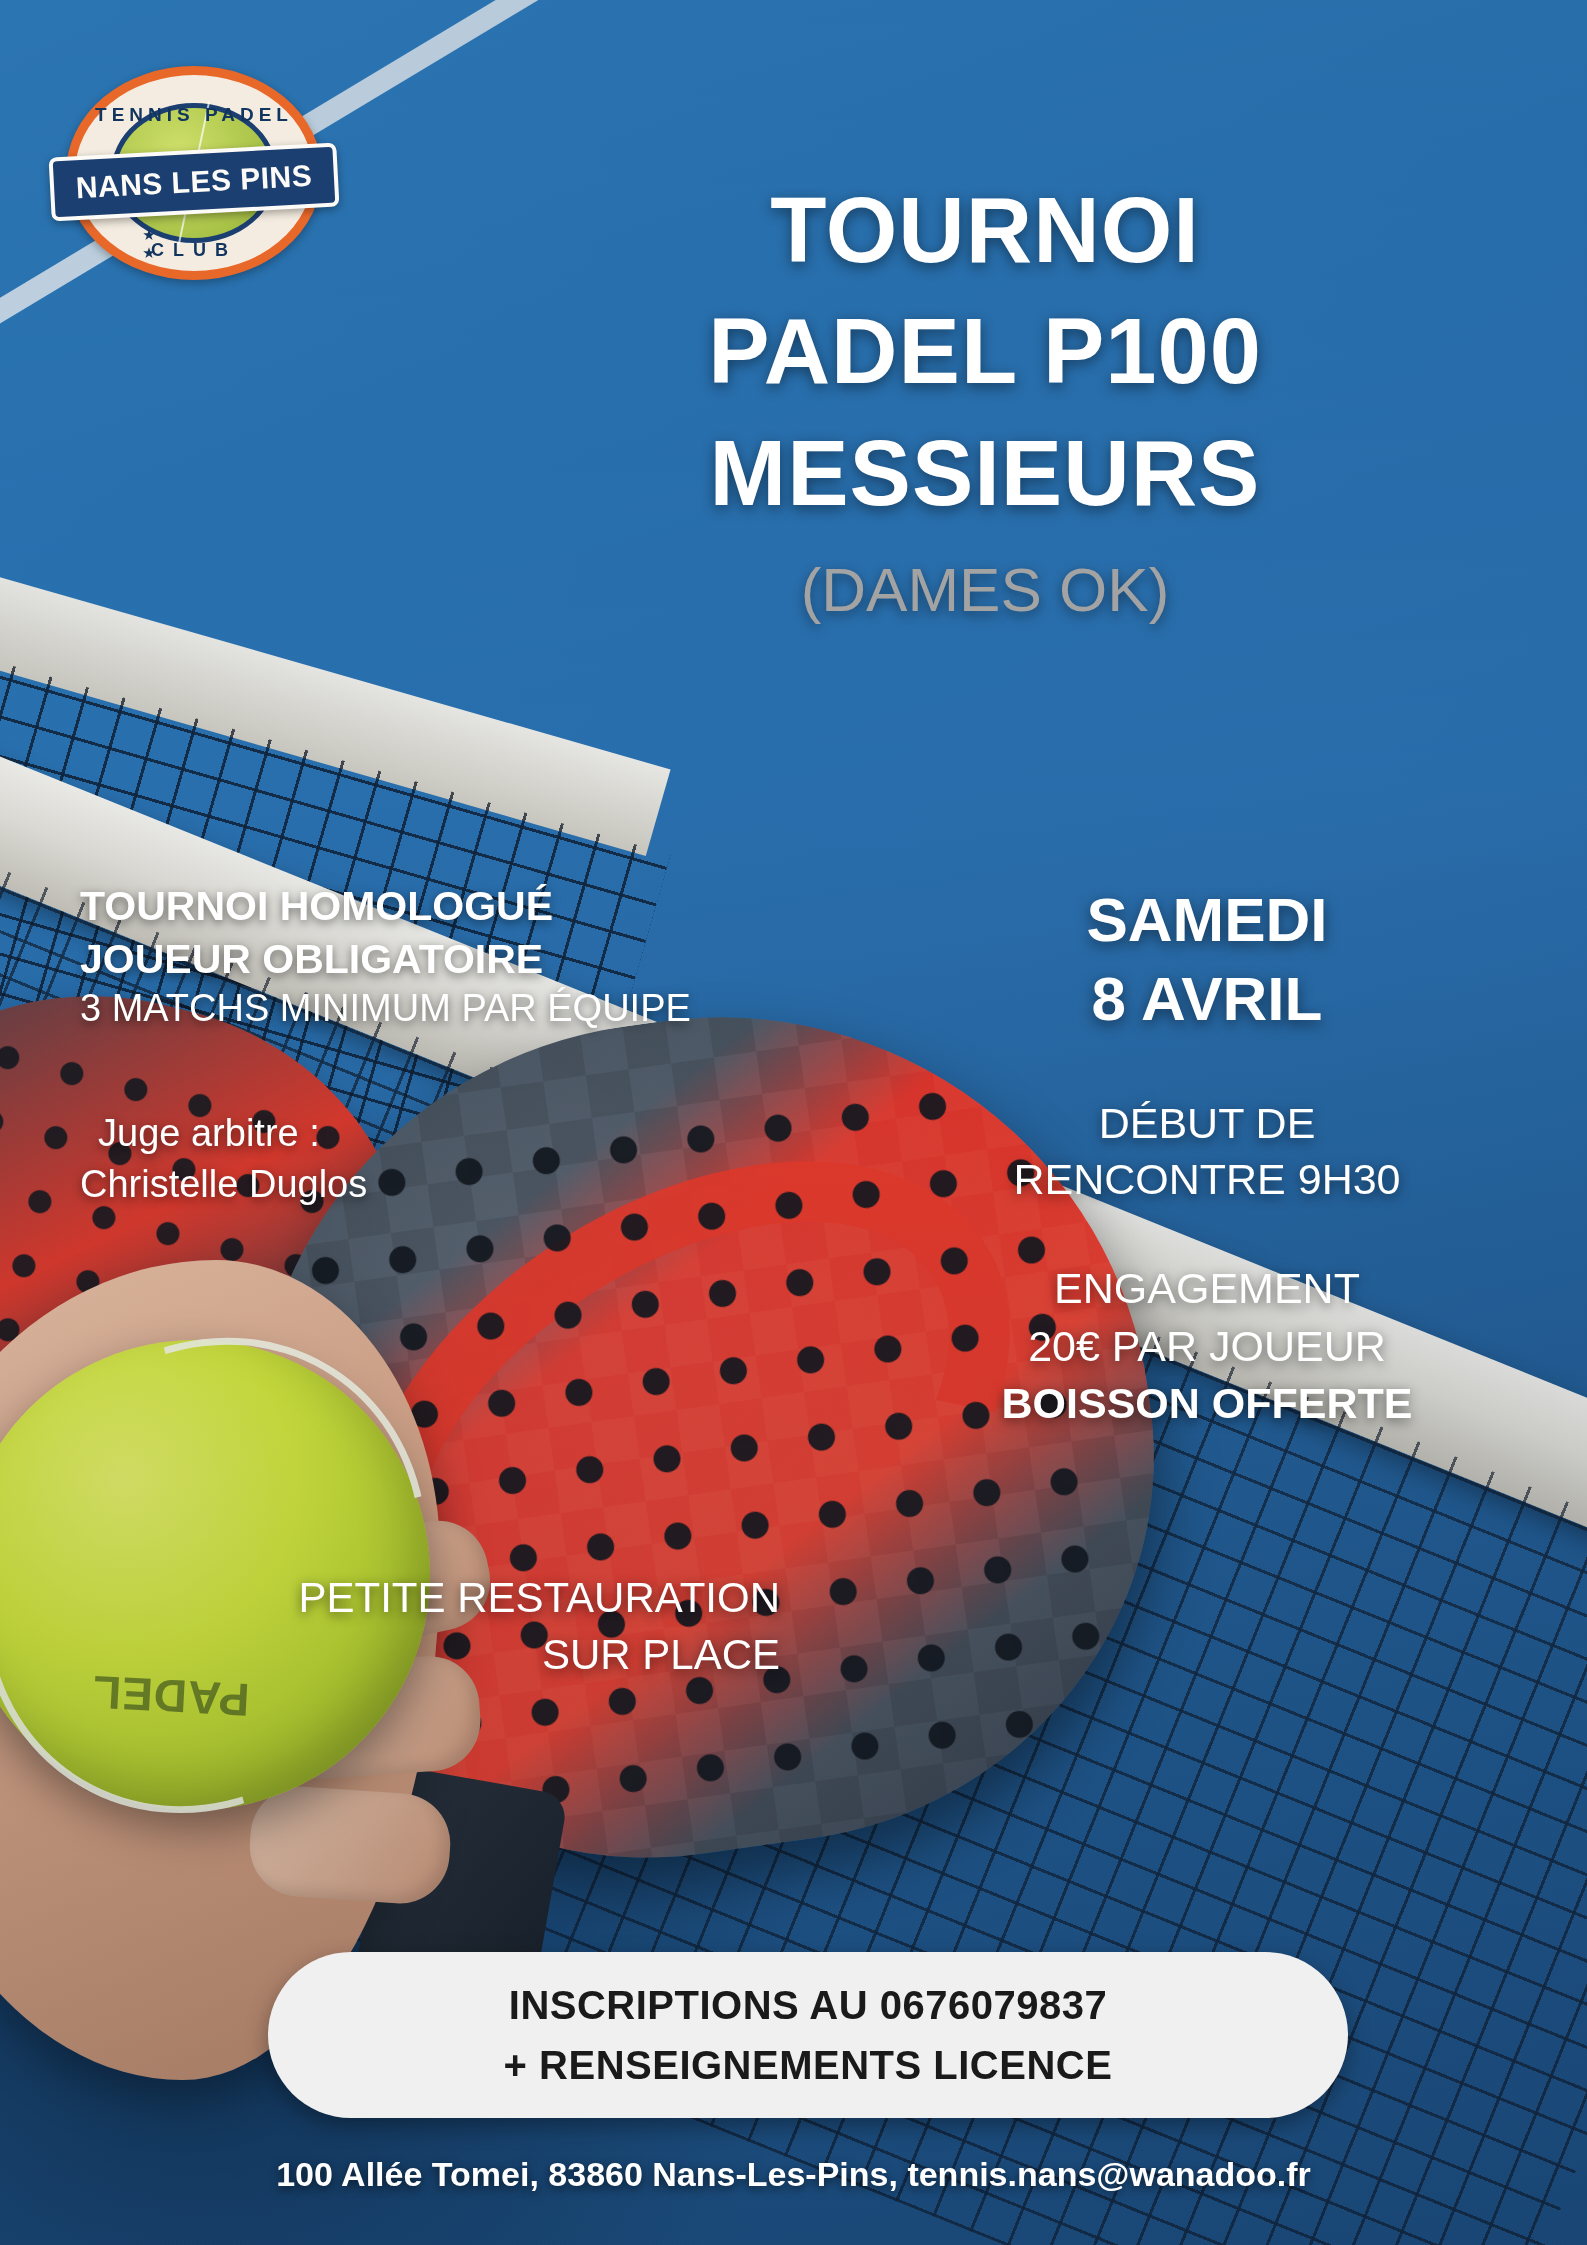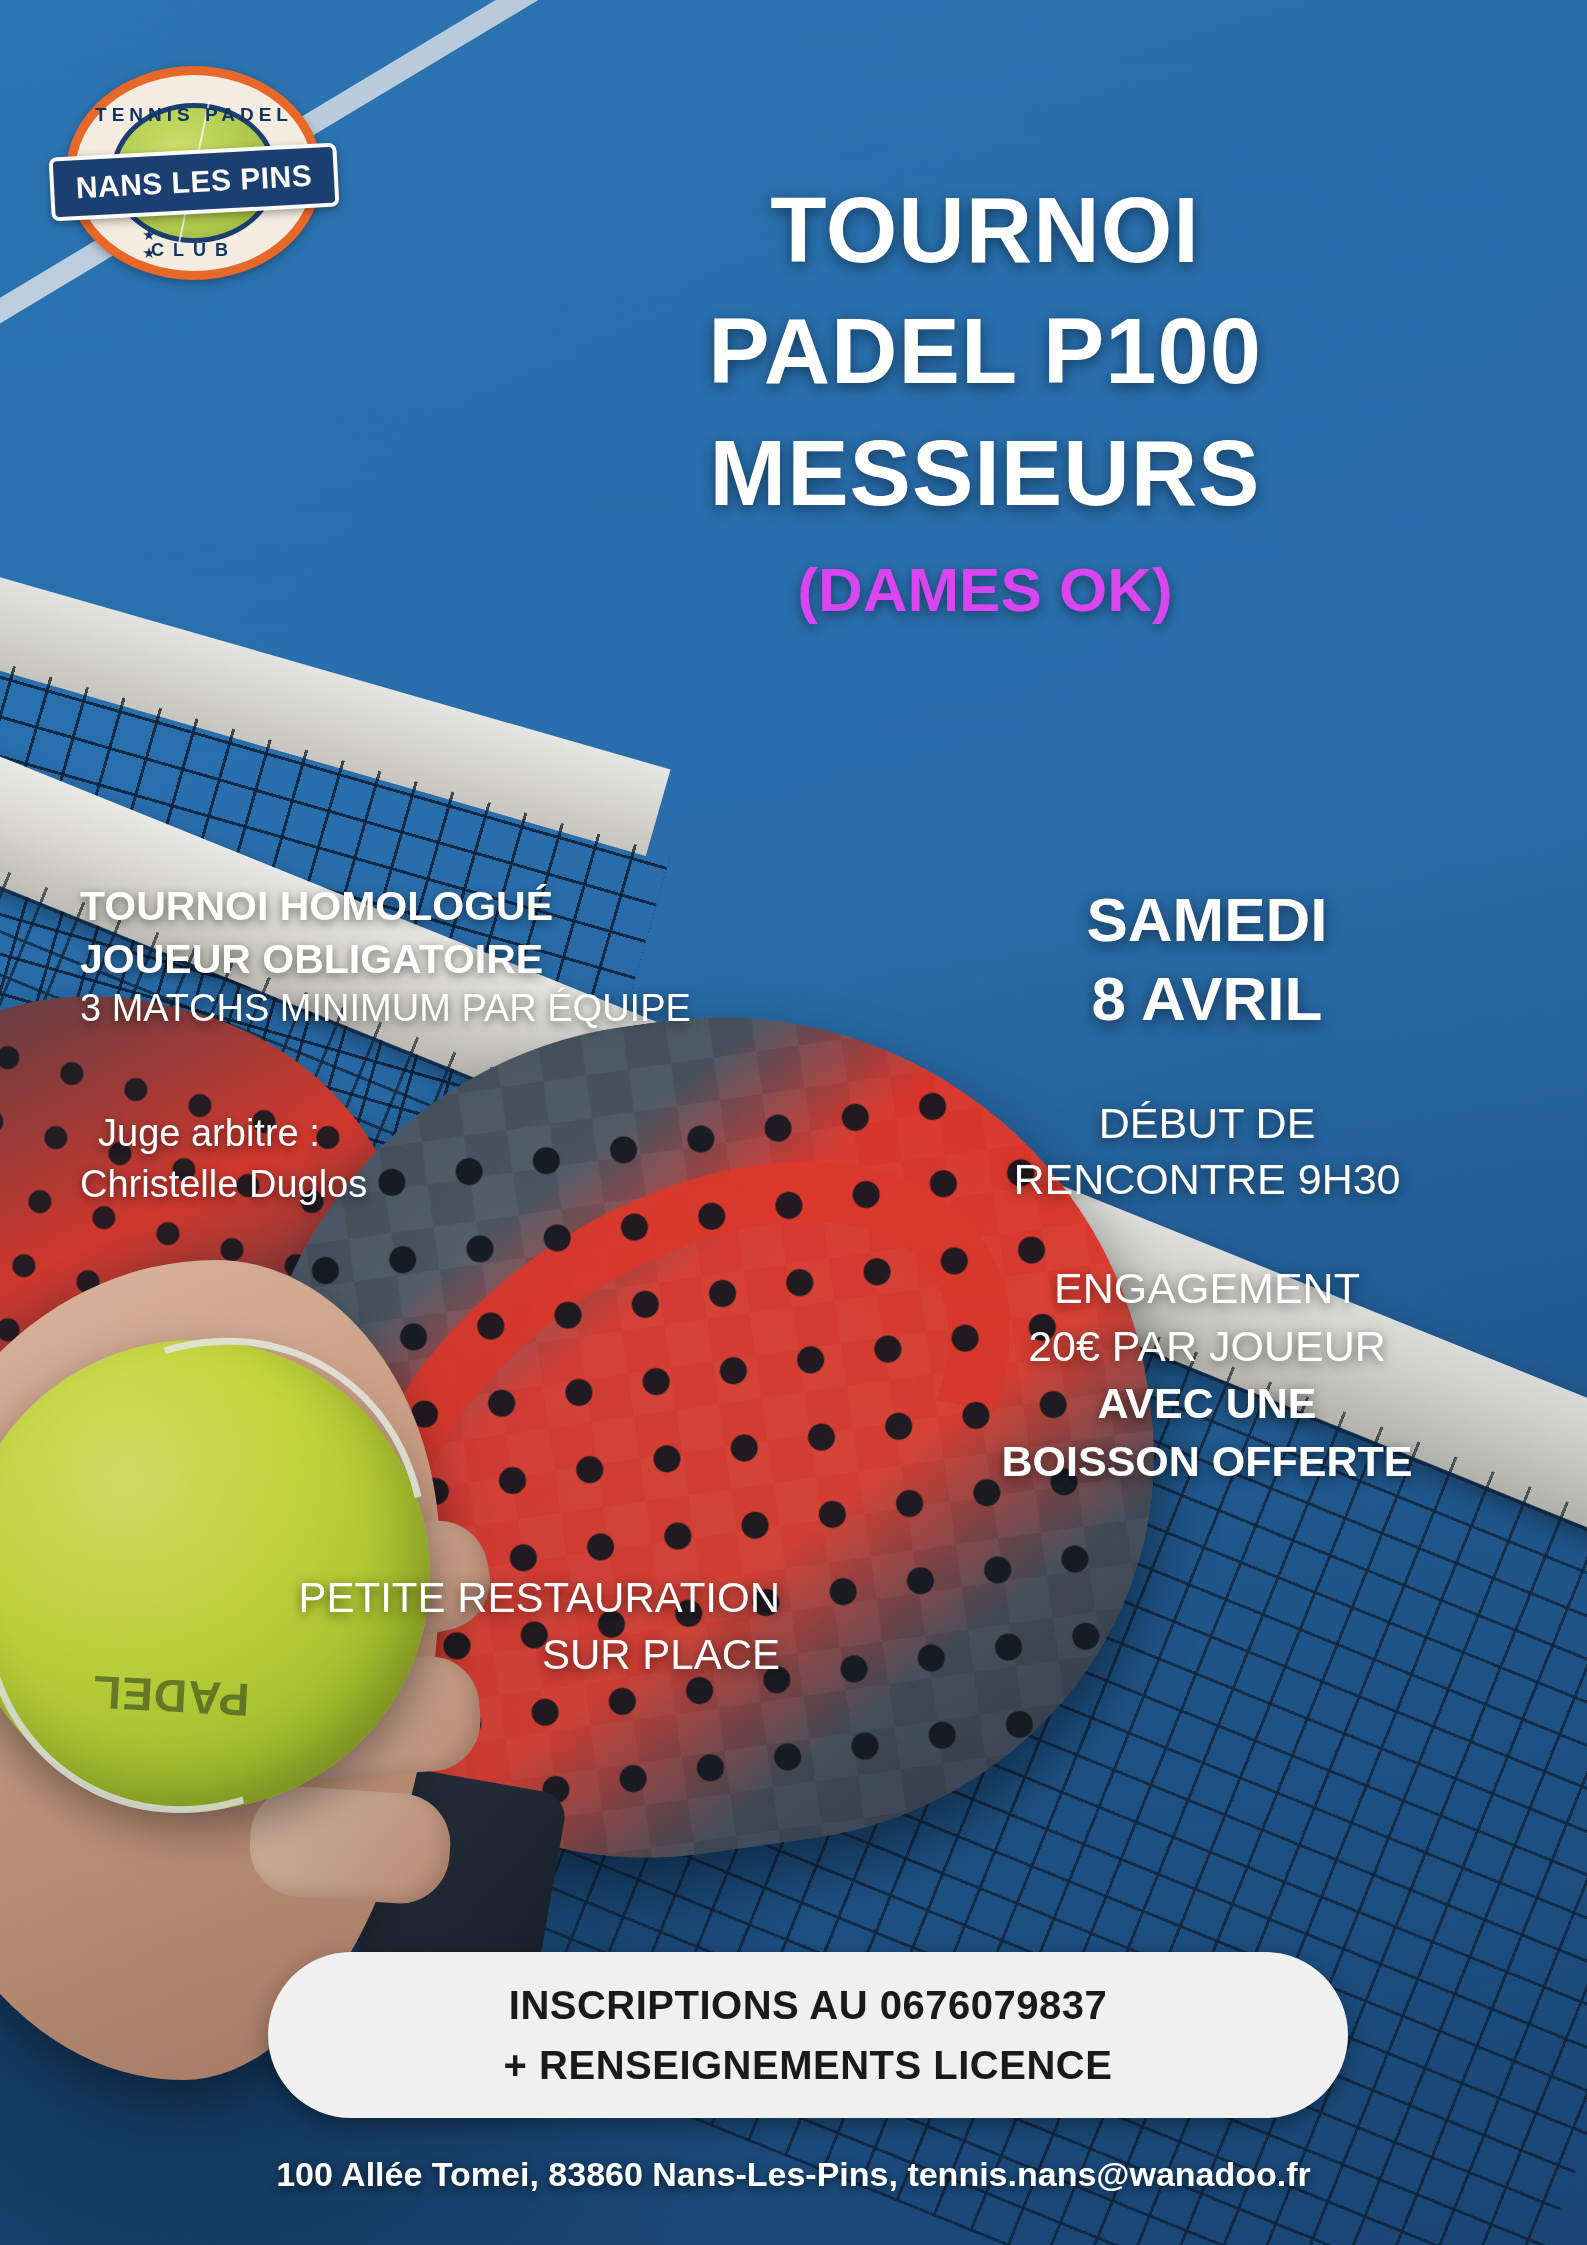--- a/index.html
+++ b/index.html
@@ -318,22 +318,22 @@
   }
   .title-line {
     color: #ffffff;
     font-weight: 700;
     font-size: 92px;
     line-height: 1.32;
     letter-spacing: 1px;
     text-shadow: 0 4px 14px rgba(0,0,0,0.45);
   }
   .subtitle {
-    color: #d946ef;
-    font-weight: 700;
+    color: #a3a3a3;
+    font-weight: 400;
     font-size: 62px;
     margin-top: 20px;
     text-shadow: 0 4px 12px rgba(0,0,0,0.45);
   }
 
   
   .left-col {
     position: absolute;
     left: 80px;
     top: 880px;
@@ -517,21 +517,20 @@
       <div>SAMEDI</div>
       <div>8 AVRIL</div>
     </div>
     <div class="start">
       <div>DÉBUT DE</div>
       <div>RENCONTRE 9H30</div>
     </div>
     <div class="engagement">
       <div>ENGAGEMENT</div>
       <div>20€ PAR JOUEUR</div>
-      <div class="b">AVEC UNE</div>
       <div class="b">BOISSON OFFERTE</div>
     </div>
   </div>
 
   <div class="pill">
     <div>INSCRIPTIONS AU 0676079837</div>
     <div>+ RENSEIGNEMENTS LICENCE</div>
   </div>
 
   <div class="address">100 Allée Tomei, 83860 Nans-Les-Pins, tennis.nans@wanadoo.fr</div>

